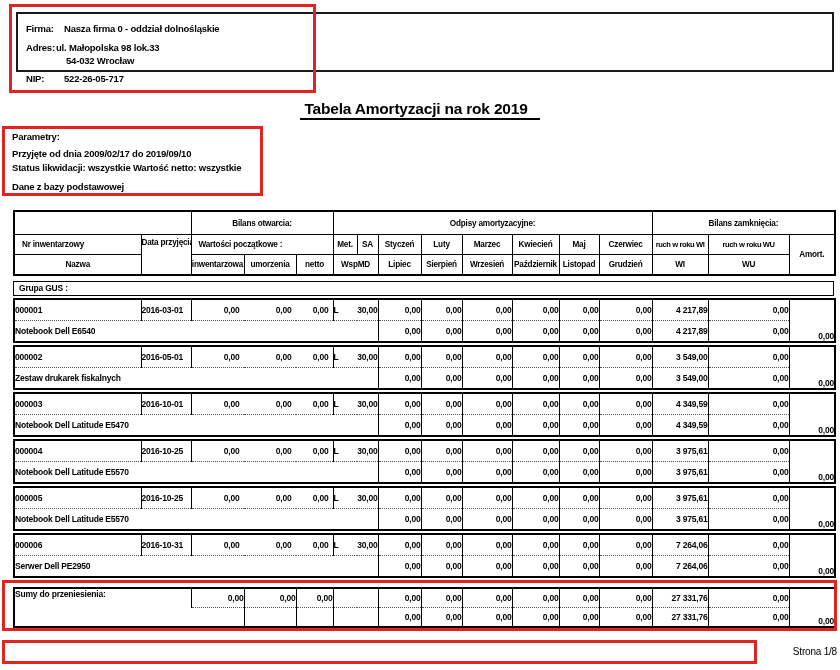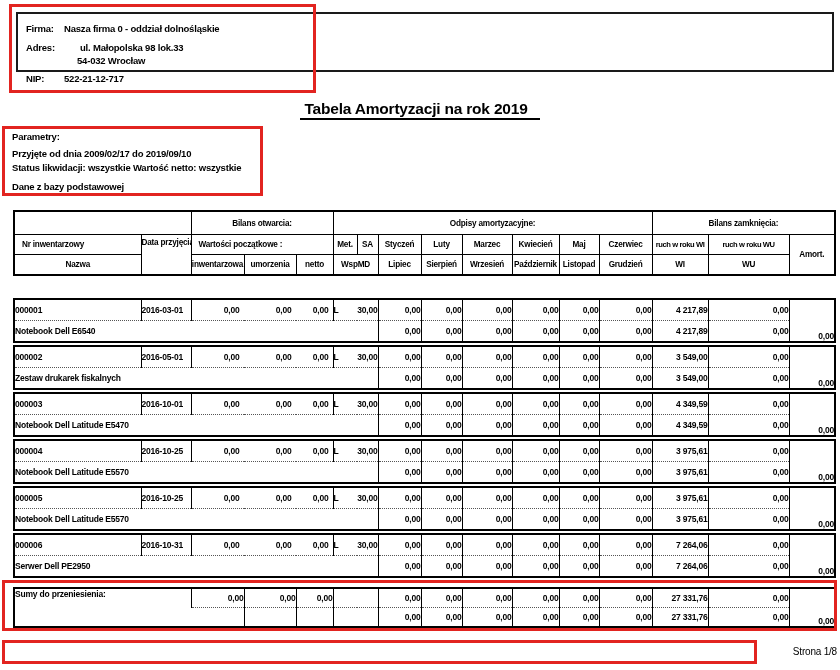--- a/index.html
+++ b/index.html
@@ -63,24 +63,24 @@
 </style>
 </head>
 <body>
 
 <div class="page">
 
   <div class="band">
     <span style="left:8px;top:9px;">Firma:</span>
     <span style="left:46px;top:9px;">Nasza firma 0 - oddział dolnośląskie</span>
     <span style="left:8px;top:28px;">Adres:</span>
-    <span style="left:62px;top:28px;">ul. Małopolska 98 lok.33</span>
-    <span style="left:59px;top:41px;">54-032  Wrocław</span>
+    <span style="left:38px;top:28px;">ul. Małopolska 98 lok.33</span>
+    <span style="left:48px;top:41px;">54-032  Wrocław</span>
     <span style="left:8px;top:59px;">NIP:</span>
-    <span style="left:46px;top:59px;">522-21-12-717</span>
+    <span style="left:46px;top:59px;">522-26-05-717</span>
   </div>
   <div class="redbox" style="left:9px;top:4px;width:301px;height:83px;"></div>
 
   <div class="title-wrap">
     <b>Tabela Amortyzacji na rok 2019</b>
   </div>
 
   <div class="params">
     <span style="left:12px;top:131px;font-weight:700;">Parametry:</span>
     <span style="left:12px;top:148px;">Przyjęte od dnia 2009/02/17  do 2019/09/10</span>
@@ -142,20 +142,23 @@
       <td>Wrzesień</td>
       <td>Październik</td>
       <td>Listopad</td>
       <td>Grudzień</td>
       <td>WI</td>
       <td>WU</td>
     </tr>
   </tbody>
     </table>
 
+  <div class="groupbox">
+    <span>Grupa GUS :</span>
+  </div>
 
   <div class="assets">
   <table class="asset">
     <colgroup>
       <col style="width:127px">
           <col style="width:50px">
           <col style="width:53px">
           <col style="width:52px">
       <col style="width:37px">
           <col style="width:24px">

